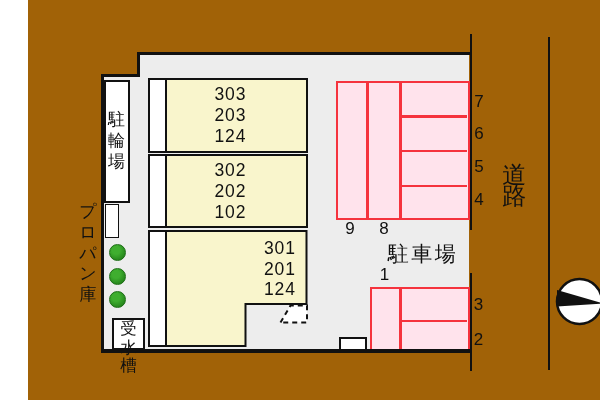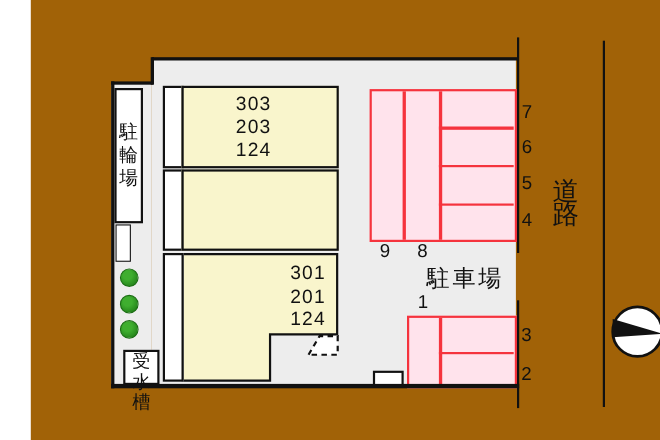--- a/index.html
+++ b/index.html
@@ -48,30 +48,36 @@
   <div class="abs strip" style="left:120px;top:230px;width:19px;height:117px;"></div>
 
   <div class="abs room" style="left:137px;top:78px;width:143px;height:75px;"></div>
   <div class="abs room" style="left:137px;top:154px;width:143px;height:74px;"></div>
 
   <div class="abs room-text" style="left:137px;top:78px;width:143px;height:75px;padding-right:12px;box-sizing:border-box;">
     <span>303</span>
     <span>203</span>
     <span>124</span>
   </div>
+  <div class="abs room-text" style="left:137px;top:154px;width:143px;height:74px;padding-right:12px;box-sizing:border-box;">
+    <span>302</span>
+    <span>202</span>
+    <span>102</span>
+  </div>
   <div class="abs room-text" style="left:137px;top:231px;width:142px;height:62px;padding-top:7px;padding-right:8px;box-sizing:content-box;justify-content:flex-start;line-height:20.5px;padding-left:44px;">
     <span>301</span>
     <span>201</span>
     <span>124</span>
   </div>
 
   <div class="abs whitebox" style="left:75.5px;top:79.5px;width:26.5px;height:123px;"></div>
-  <div class="abs vtext" style="left:79.5px;top:110px;text-align:right;">駐輪場</div>
+  <div class="abs vtext" style="left:79.5px;top:110px;">駐輪場</div>
 
   <div class="abs whitebox" style="left:77px;top:203.5px;width:13.5px;height:34px;border-width:1.8px;"></div>
+  <div class="abs vtext" style="left:51px;top:202px;">プロパン庫</div>
 
   <div class="abs treedot" style="left:80.5px;top:243.5px;"></div>
   <div class="abs treedot" style="left:80.5px;top:267.5px;"></div>
   <div class="abs treedot" style="left:80.5px;top:290.5px;"></div>
 
   <div class="abs whitebox" style="left:84px;top:318px;width:33px;height:32px;"></div>
   <div class="abs vtext" style="left:92px;top:320px;width:17px;font-size:16.5px;line-height:18.5px;font-family:Liberation Serif, serif;">受水槽</div>
 
   <div class="abs pgroup" style="left:307.5px;top:81px;width:134px;height:138.5px;">
     <div class="pdiv" style="left:28.5px;top:0;width:2.5px;height:100%;"></div>

